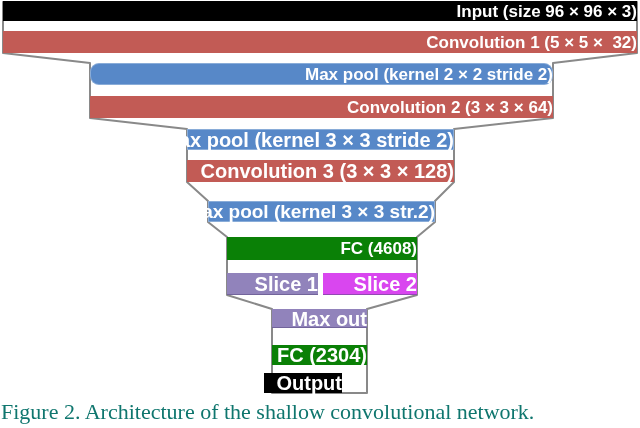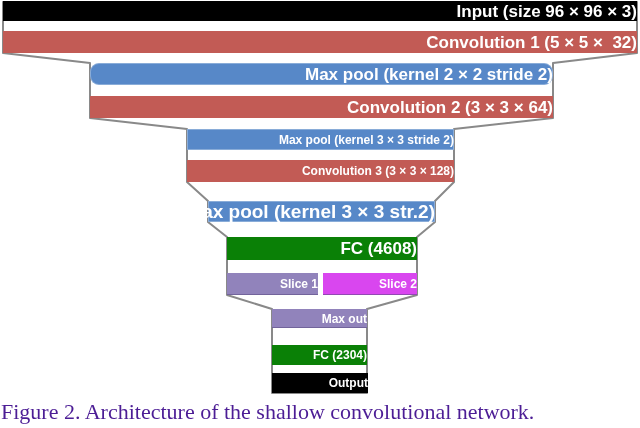--- a/index.html
+++ b/index.html
@@ -10,25 +10,25 @@
     position:absolute;z-index:1;
     display:flex;align-items:center;justify-content:flex-end;
     color:#ffffff;font-weight:bold;white-space:pre;
     font-size:17px;line-height:1;
   }
   .t-input,.t-output{background:#000000;}
   .t-convolution{background:#C25B55;}
   .t-max_pool{background:#5788C8;box-shadow:inset 0 0 0 1px rgba(255,255,255,0.30);}
   .t-fully_connected{background:#0A8006;}
   .t-slice,.t-maxout{background:#9183BB;box-shadow:inset 0 -1px 0 0 rgba(90,75,130,0.55);}
-  .fs16{font-size:12px;}
+  .fs16{font-size:20px;}
   .fs15{font-size:19px;}
   .caption{
     position:absolute;left:1px;top:399px;width:638px;
-    font-family:"Liberation Serif",serif;font-size:22px;color:#4c1d95;
+    font-family:"Liberation Serif",serif;font-size:22px;color:#0f766e;
     white-space:nowrap;
   }
 </style>
 </head>
 <body>
 
 <div class="diagram">
 
   <svg class="funnel-svg" width="640" height="397" viewBox="0 0 640 397">
     <polygon points="3,2 637,2 637,53 553,63 553,118 454,129 454,182 435,201 435,222 417,237 417,295 367,309 367,393 272,393 272,309 227,295 227,237 208,222 208,201 187,182 187,129 90,118 90,63 3,53" fill="#ffffff" stroke="#898989" stroke-width="2" stroke-linejoin="round"></polygon>
@@ -75,19 +75,19 @@
   </div>
 
   <div class="bar t-maxout fs16" style="left: 272px; top: 309px; width: 95px; height: 19px; background-color: rgb(145, 131, 187);">
     <span>Max out</span>
   </div>
 
   <div class="bar t-fully_connected fs16" style="left: 272px; top: 345px; width: 95px; height: 20px; background-color: rgb(10, 128, 6);">
     <span>FC (2304)</span>
   </div>
 
-  <div class="bar t-output fs16" style="left:272px;top:373px;width:96px;height:20px;">
+  <div class="bar t-output fs16" style="left:264px;top:373px;width:78px;height:20px;">
     <span>Output</span>
   </div>
 
 </div>
 
 <div class="caption">Figure 2. Architecture of the shallow convolutional network.</div>
 
 </body></html>

